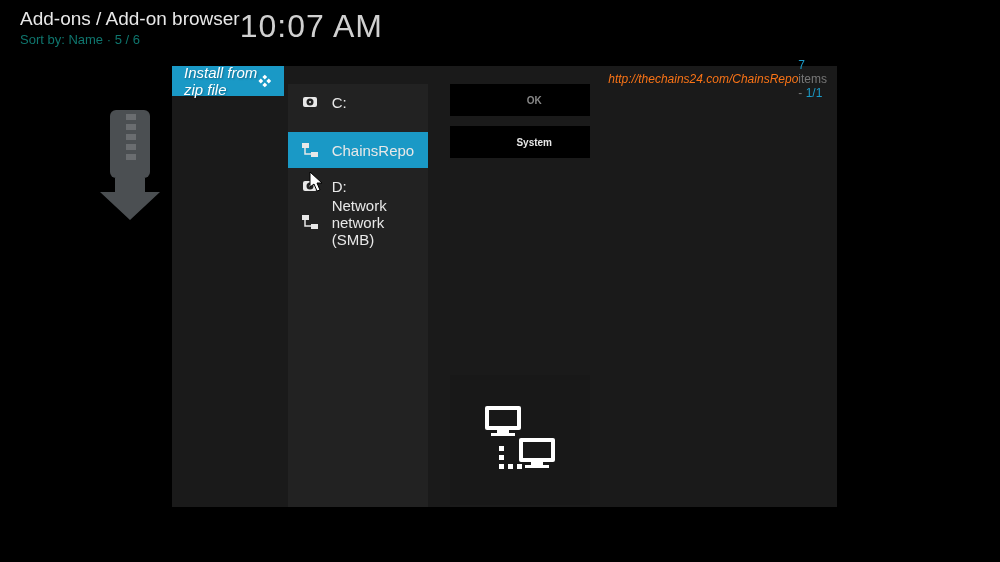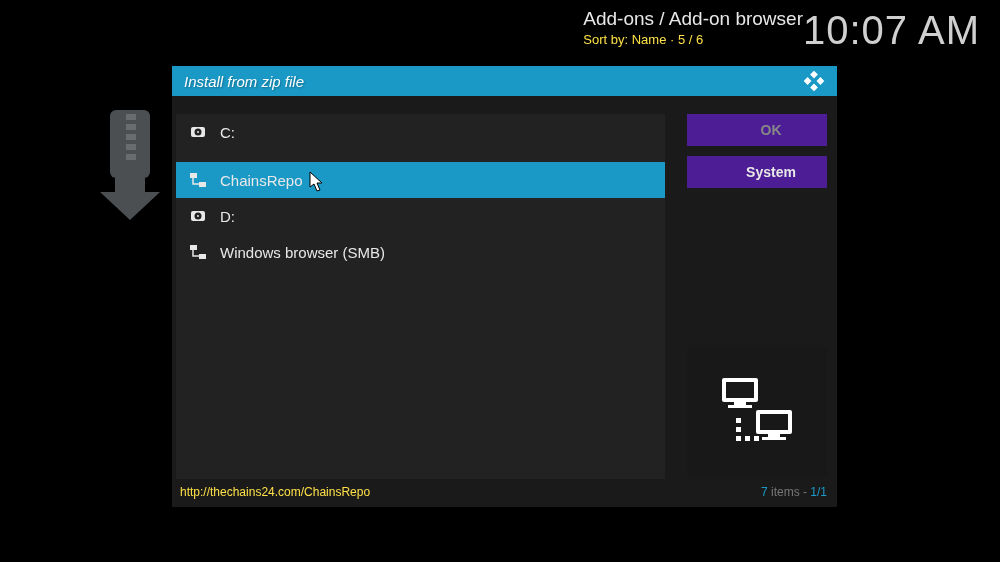--- a/index.html
+++ b/index.html
@@ -15,59 +15,58 @@
       position: relative;
       overflow: hidden;
       color: #fff;
     }
     .header-bar {
       position: absolute;
       top: 8px;
       left: 20px;
       right: 20px;
       display: flex;
-      justify-content: flex-end;
+      justify-content: flex-start;
       align-items: flex-start;
     }
     .header-left {
       display: flex;
       flex-direction: column;
     }
     .breadcrumb {
       font-size: 19px;
       color: #e8e8e8;
       font-weight: 300;
     }
     .sort-info {
       font-size: 13px;
-      color: #fde047;
+      color: #0f766e;
       margin-top: 2px;
     }
     .clock {
-      font-size: 40px;
+      font-size: 32px;
       color: #d0d0d0;
       font-weight: 300;
       letter-spacing: 1px;
     }
     .zip-icon {
       position: absolute;
       top: 110px;
       left: 100px;
       width: 70px;
       height: 110px;
     }
     .dialog {
       position: absolute;
       top: 66px;
       left: 172px;
       width: 665px;
       height: 441px;
       background: #1a1a1a;
       display: flex;
-      flex-direction: column;
     }
     .dialog-titlebar {
       height: 30px;
       background: #1a99c6;
       display: flex;
       align-items: center;
       justify-content: space-between;
       padding: 0 12px;
     }
     .dialog-title {
@@ -115,25 +114,25 @@
       color: #e8e8e8;
     }
     .right-panel {
       width: 140px;
       display: flex;
       flex-direction: column;
       gap: 10px;
     }
     .dialog-button {
       height: 32px;
-      background: #4c1d95;
+      background: #000000;
       display: flex;
       align-items: center;
       justify-content: center;
-      font-size: 14px;
+      font-size: 10px;
       font-weight: 600;
       cursor: pointer;
       padding-left: 28px;
     }
     .ok-button {
       color: #888;
     }
     .cancel-button {
       color: #e8e8e8;
     }
@@ -153,21 +152,22 @@
     }
     .dialog-footer {
       height: 28px;
       display: flex;
       align-items: center;
       justify-content: space-between;
       padding: 0 10px 2px 8px;
       font-size: 12px;
     }
     .footer-path {
-      color: #fde047;
+      color: #f97316;
+      font-style: italic;
     }
     .footer-count {
       color: #777;
     }
     .footer-count .highlight {
       color: #1a99c6;
     }
     .cursor {
       position: absolute;
       top: 171px;
@@ -234,21 +234,21 @@
               <circle cx="8" cy="8" r="1" fill="#e8e8e8"></circle>
             </svg></span>
           <span class="file-label">D:</span>
         </div>
         <div class="file-item">
           <span class="file-icon"><svg viewBox="0 0 16 16">
               <rect x="0" y="1" width="7" height="5" fill="#e8e8e8"></rect>
               <rect x="9" y="10" width="7" height="5" fill="#e8e8e8"></rect>
               <path d="M 3 6 L 3 12 L 9 12" stroke="#e8e8e8" stroke-width="1.5" fill="none"></path>
             </svg></span>
-          <span class="file-label">Windows browser (SMB)</span>
+          <span class="file-label">Network network (SMB)</span>
         </div>
       </div>
 
     <div class="right-panel">
       <div class="dialog-button ok-button">OK</div>
       <div class="dialog-button cancel-button">System</div>
       <div class="preview-box">
         <svg class="preview-icon" viewBox="0 0 90 80">
           <rect x="10" y="6" width="36" height="24" rx="2" fill="#fff"></rect>
           <rect x="14" y="10" width="28" height="16" fill="#181818"></rect>

